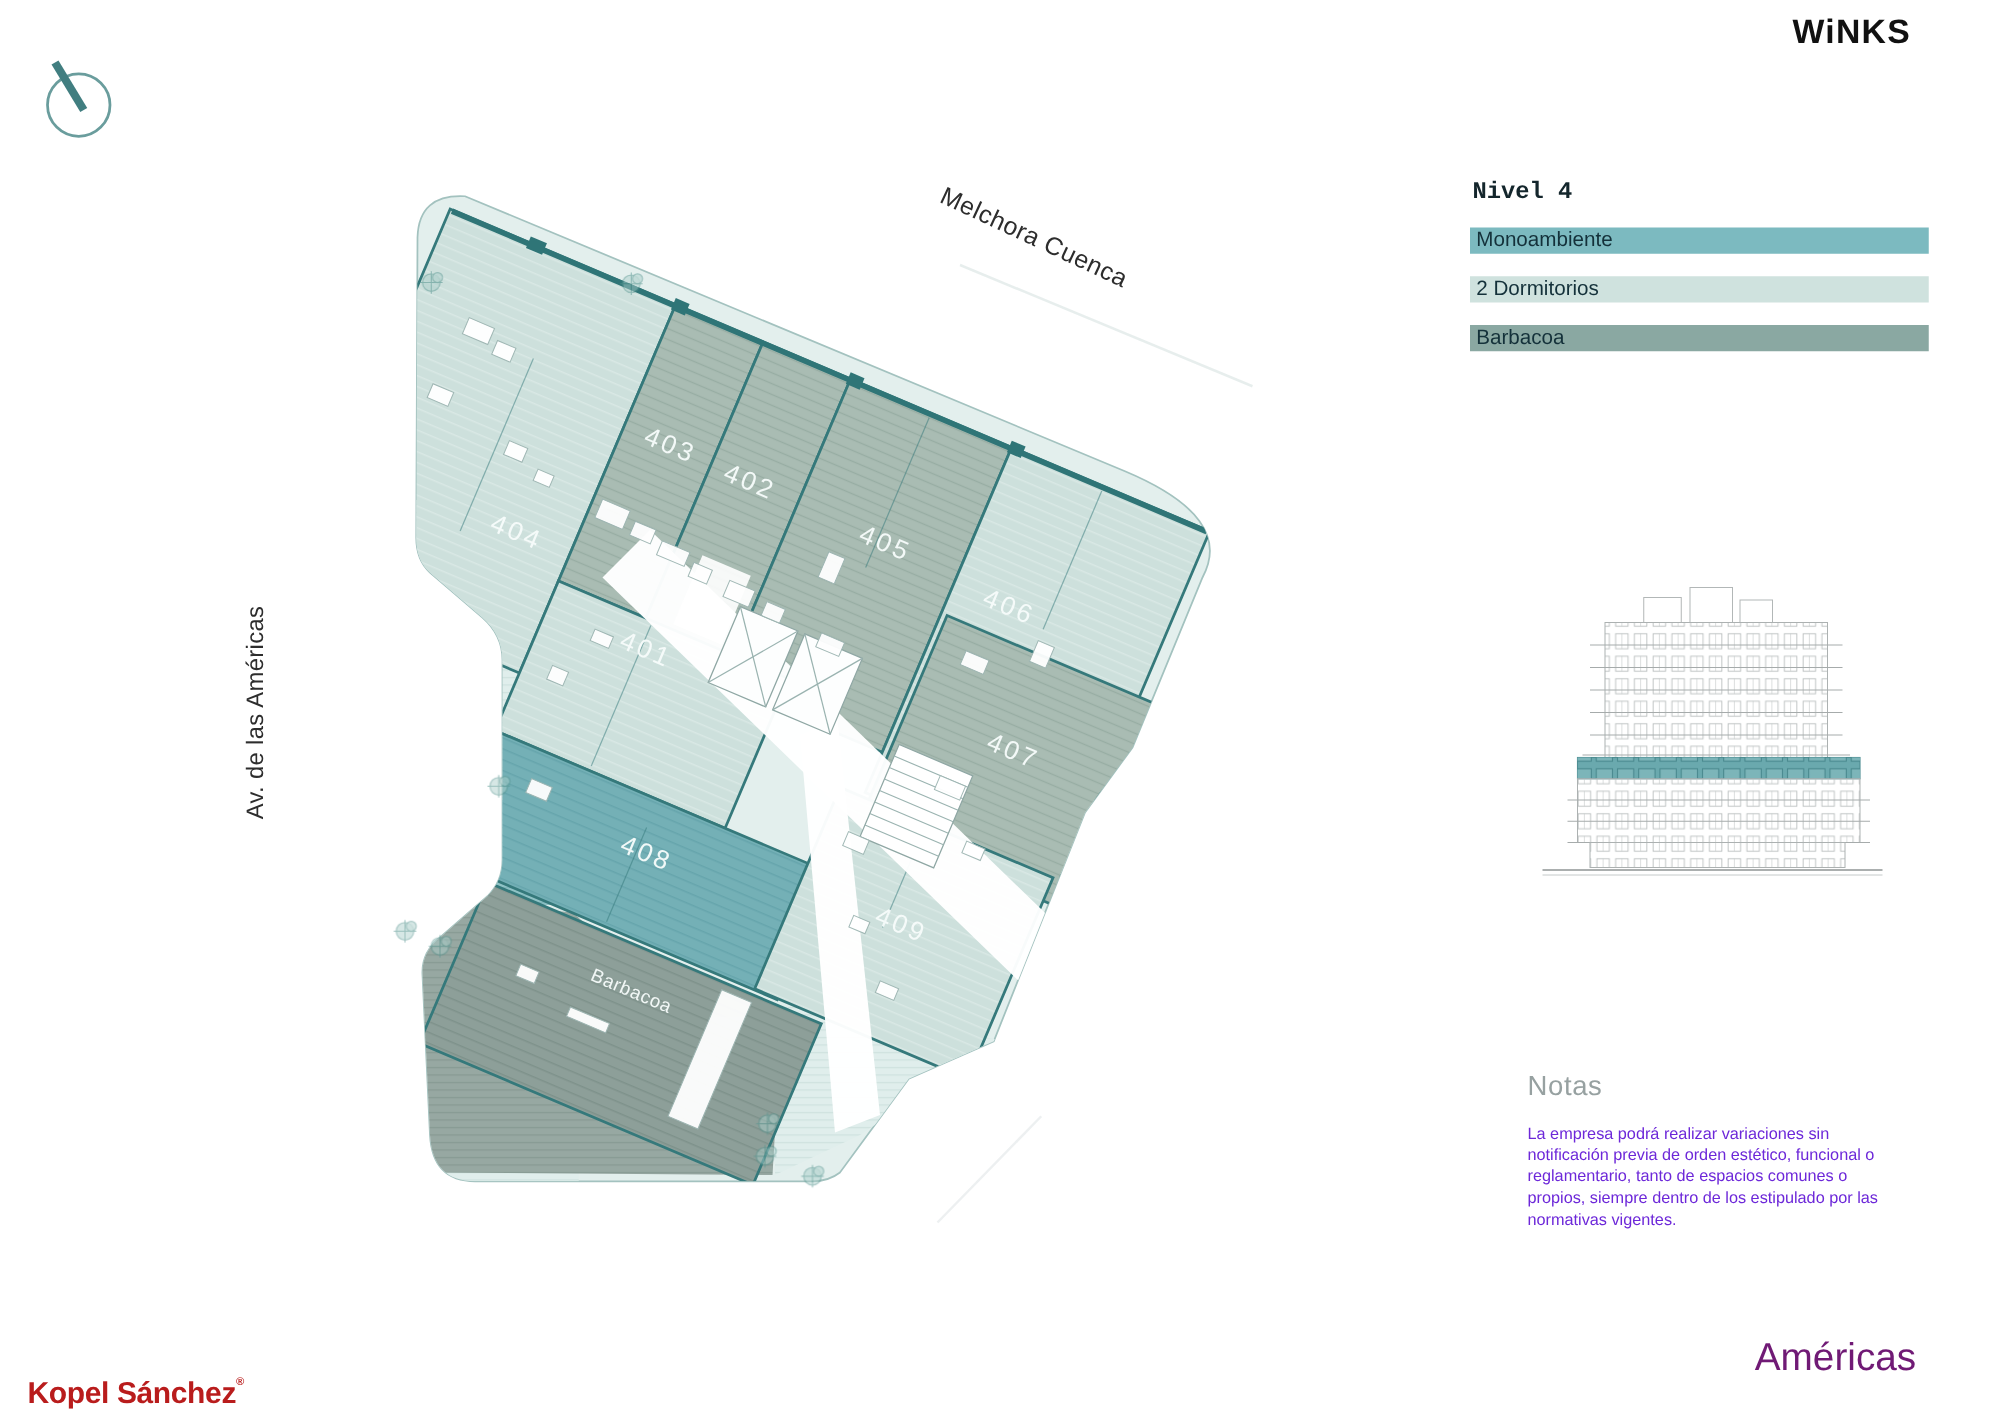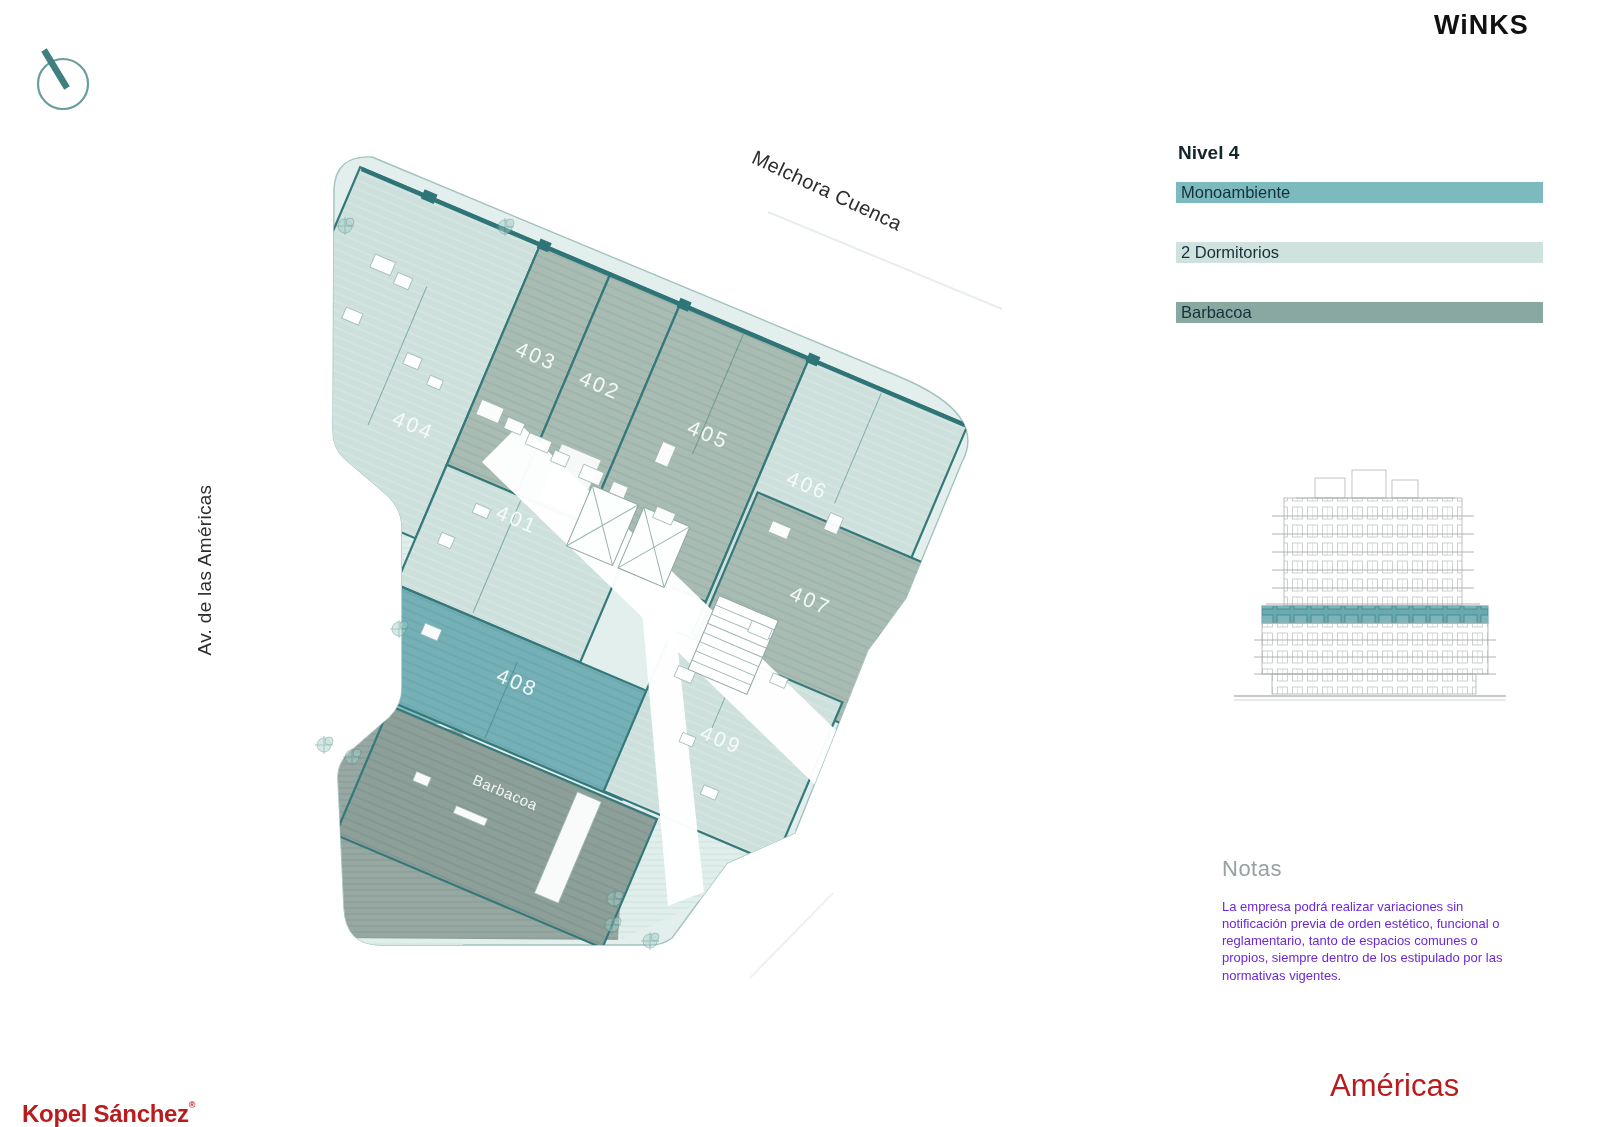--- a/index.html
+++ b/index.html
@@ -5,33 +5,33 @@
   html,body{margin:0;padding:0;background:#ffffff;}
   .page{position:relative;width:1600px;height:1127px;background:#ffffff;overflow:hidden;
         font-family:"Liberation Sans", sans-serif;color:#1c1c1c;}
 
   
   .winks-logo{position:absolute;left:1434px;top:10px;font-size:27px;font-weight:800;
               letter-spacing:1px;color:#111;}
   .kopel-logo{position:absolute;left:22px;top:1100px;font-size:24px;font-weight:700;
               letter-spacing:-0.3px;color:#b91c1c;}
   .kopel-logo sup{font-size:9px;vertical-align:14px;}
-  .project-title{position:absolute;left:1330px;top:1068px;width:203px;
-                 font-size:31px;font-weight:400;color:#b91c1c;}
+  .project-title{position:absolute;left:1330px;top:1068px;width:203px;text-align:right;
+                 font-size:31px;font-weight:400;color:#701a75;}
 
   
   .street-top{position:absolute;left:758px;top:146px;width:220px;font-size:20px;color:#2d2d2d;
               transform:rotate(25deg);transform-origin:left top;letter-spacing:.4px;}
   .street-left{position:absolute;left:96px;top:557px;width:222px;height:26px;text-align:center;
                font-size:19px;color:#2d2d2d;transform:rotate(-90deg);letter-spacing:.3px;}
 
   
   .legend{position:absolute;left:1176px;top:142px;width:367px;}
-  .legend-title{font-size:19px;font-weight:700;color:#14262c;margin:0 0 18px 2px;}
-  .lg-bar{width:367px;height:21px;margin-bottom:39px;font-size:16.5px;line-height:21px;
+  .legend-title{font-size:19px;font-weight:700;color:#14262c;margin:0 0 18px 2px;font-family:Liberation Mono, monospace;}
+  .lg-bar{width:367px;height:21px;margin-bottom:18px;font-size:16.5px;line-height:21px;
           padding-left:5px;box-sizing:border-box;color:#14313a;}
   .lg-0{background:#7cbac0;}
   .lg-1{background:#a0b8b0;}
   .lg-2{background:#cfe2de;}
   .lg-3{background:#8aa8a2;}
 
   
   .notes{position:absolute;left:1222px;top:840px;width:300px;}
   .notes h3{margin:16px 0 16px 0;font-size:22px;font-weight:400;color:#97a1a1;letter-spacing:.5px;}
   .notes p{margin:0;font-size:13px;line-height:1.32;color:#6d28d9;}

